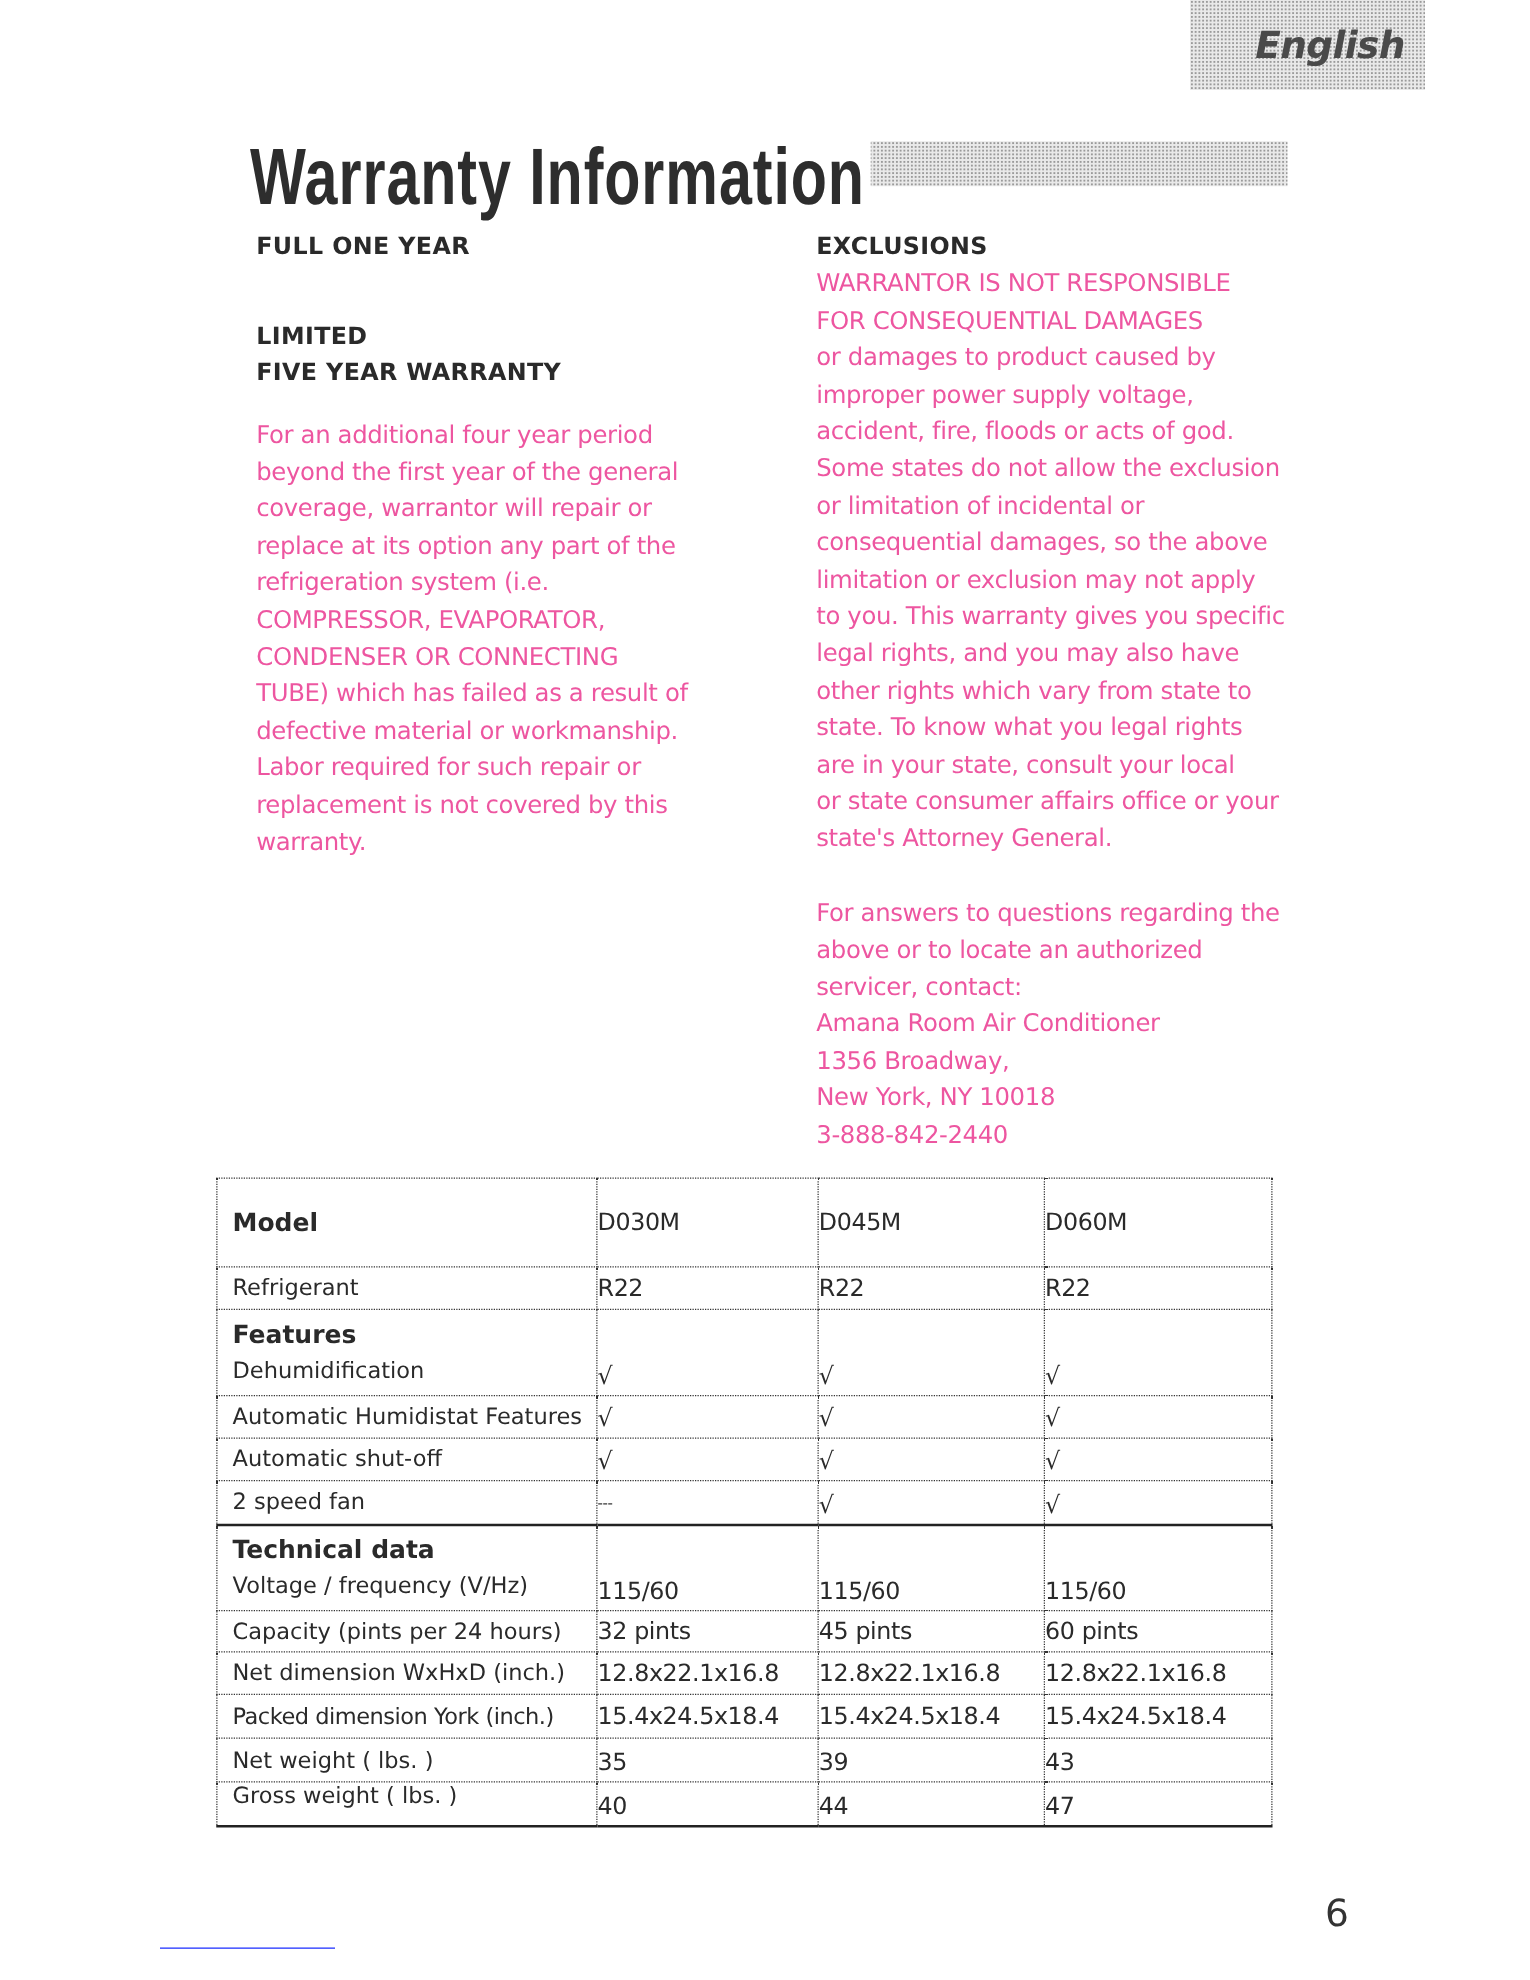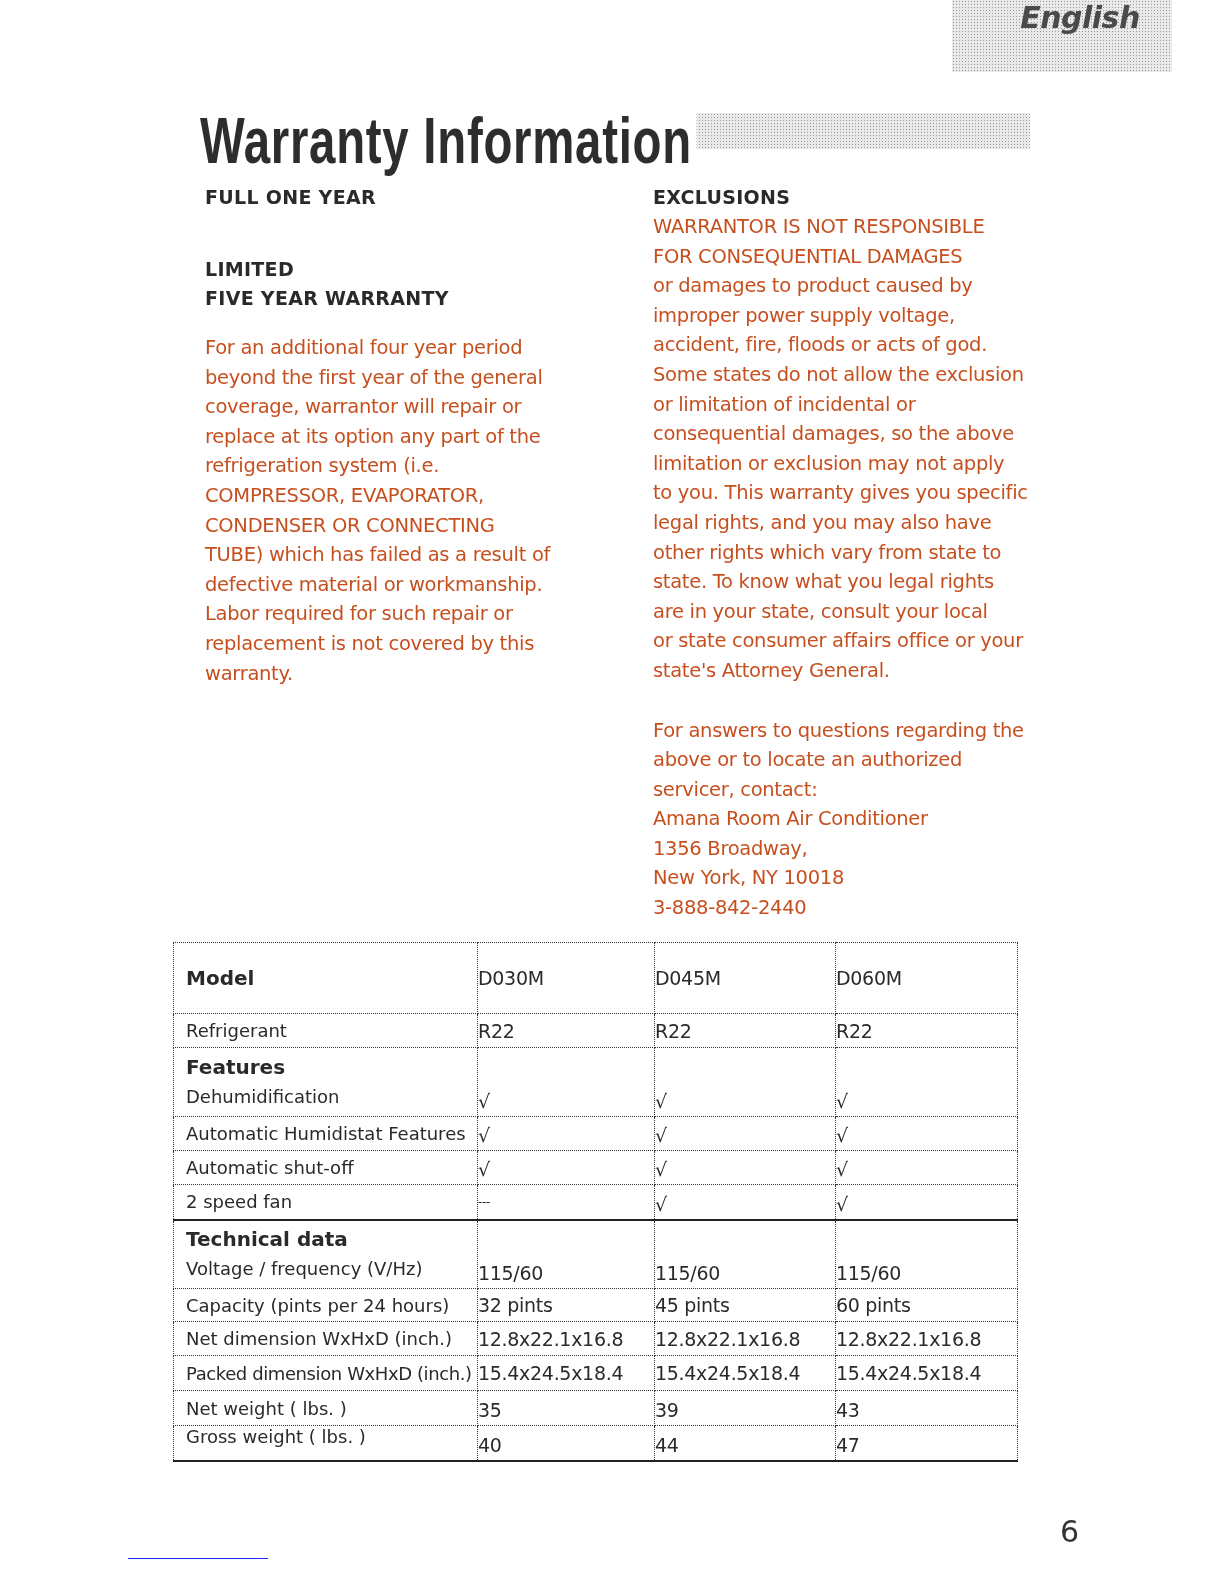--- a/index.html
+++ b/index.html
@@ -6,22 +6,22 @@
     body {
       width: 1224px; height: 1584px; position: relative; overflow: hidden;
       font-family: "DejaVu Sans", sans-serif; color: #1a1a1a;
     }
     .dotfill {
       background-color: #e9e9e9;
       background-image: radial-gradient(#9a9a9a 0.8px, transparent 0.9px);
       background-size: 3px 3px;
     }
     .lang-tab {
-      position: absolute; left: 952px; top: 0; width: 220px; height: 72px;
-      display: flex; align-items: flex-start; justify-content: center;
+      position: absolute; left: 952px; top: 0; width: 188px; height: 72px;
+      display: flex; align-items: center; justify-content: center;
     }
     .lang-tab span {
       font-family: "DejaVu Sans", sans-serif; font-weight: bold; font-style: italic;
       font-size: 30px; color: #4a4a4a; padding-left: 36px; letter-spacing: -0.5px;
     }
     .title-band {
       position: absolute; left: 200px; top: 113px; width: 830px; height: 36px;
     }
     .title {
       position: absolute; left: 200px; top: 106px; height: 70px;
@@ -31,21 +31,21 @@
       background: #fff; padding-right: 6px;
     }
     .col { position: absolute; font-family: "DejaVu Sans", sans-serif; font-weight: 300; }
     .col-left { left: 205px; top: 183px; width: 390px; }
     .col-right { left: 653px; top: 183px; width: 380px; }
     .heading {
       font-family: "DejaVu Sans", sans-serif; font-weight: bold; font-size: 19px;
       color: #2a2a2a; line-height: 29px; letter-spacing: 0.3px;
     }
     .para {
-      font-size: 19.5px; line-height: 29.6px; color: #c2410c; letter-spacing: -0.3px;
+      font-size: 19.5px; line-height: 29.6px; color: #ec4899; letter-spacing: -0.3px;
       white-space: pre-line; font-family: "DejaVu Sans", sans-serif;
       font-weight: normal; -webkit-text-stroke: 0; opacity: 0.92;
     }
     .gap-l1 { height: 23px; }
     .gap-l2 { height: 20px; }
     .gap-l3 { height: 20px; }
     .gap-r1 { height: 30px; }
 
     table.spec {
       position: absolute; left: 173px; top: 942px; width: 845px;
@@ -195,21 +195,21 @@
     <td class="v">45 pints</td>
     <td class="v">60 pints</td>
   </tr>
   <tr style="height:34px">
     <td>Net dimension WxHxD (inch.)</td>
     <td class="v">12.8x22.1x16.8</td>
     <td class="v">12.8x22.1x16.8</td>
     <td class="v">12.8x22.1x16.8</td>
   </tr>
   <tr style="height:35px">
-    <td style="padding-left:12px;letter-spacing:-0.4px;">Packed dimension WxHxD (inch.)</td>
+    <td style="padding-left:12px;letter-spacing:-0.4px;">Packed dimension York (inch.)</td>
     <td class="v">15.4x24.5x18.4</td>
     <td class="v">15.4x24.5x18.4</td>
     <td class="v">15.4x24.5x18.4</td>
   </tr>
   <tr style="height:35px">
     <td>Net weight ( lbs. )</td>
     <td class="v vb">35</td>
     <td class="v vb">39</td>
     <td class="v vb">43</td>
   </tr>

